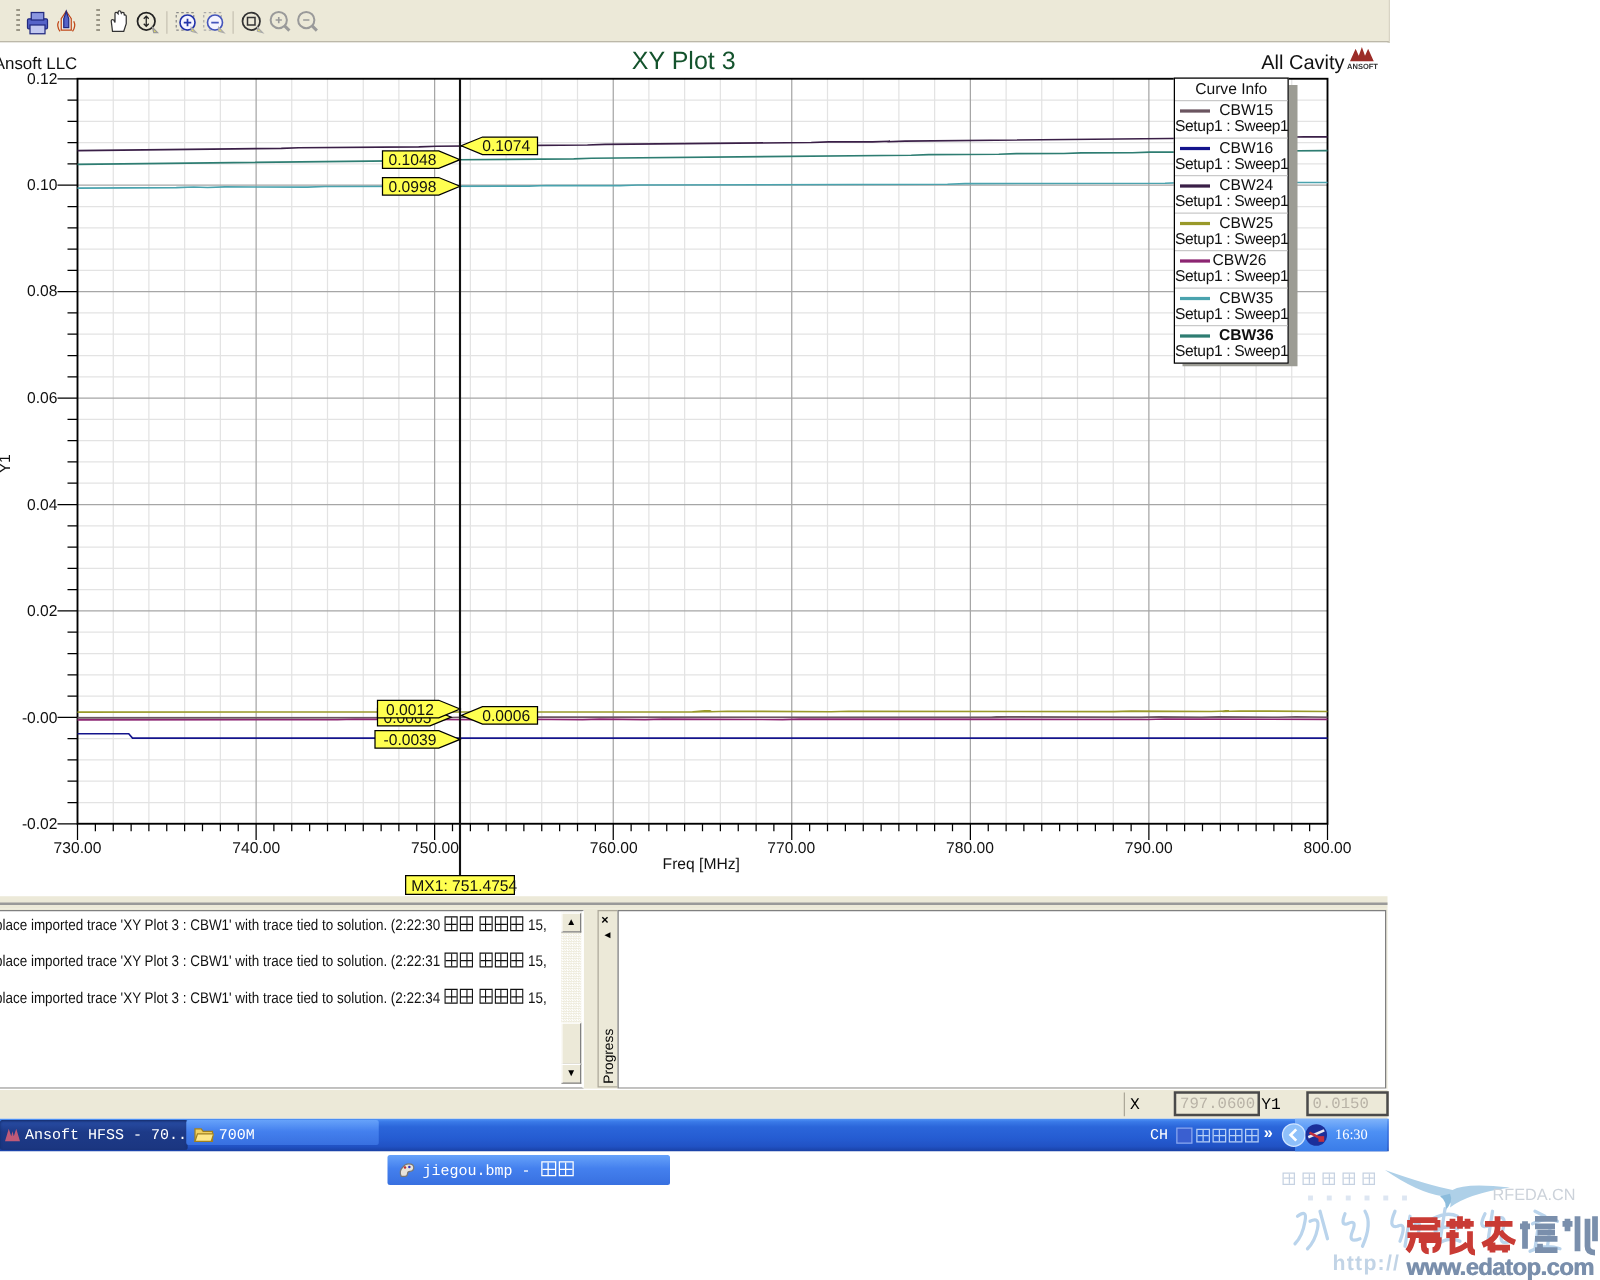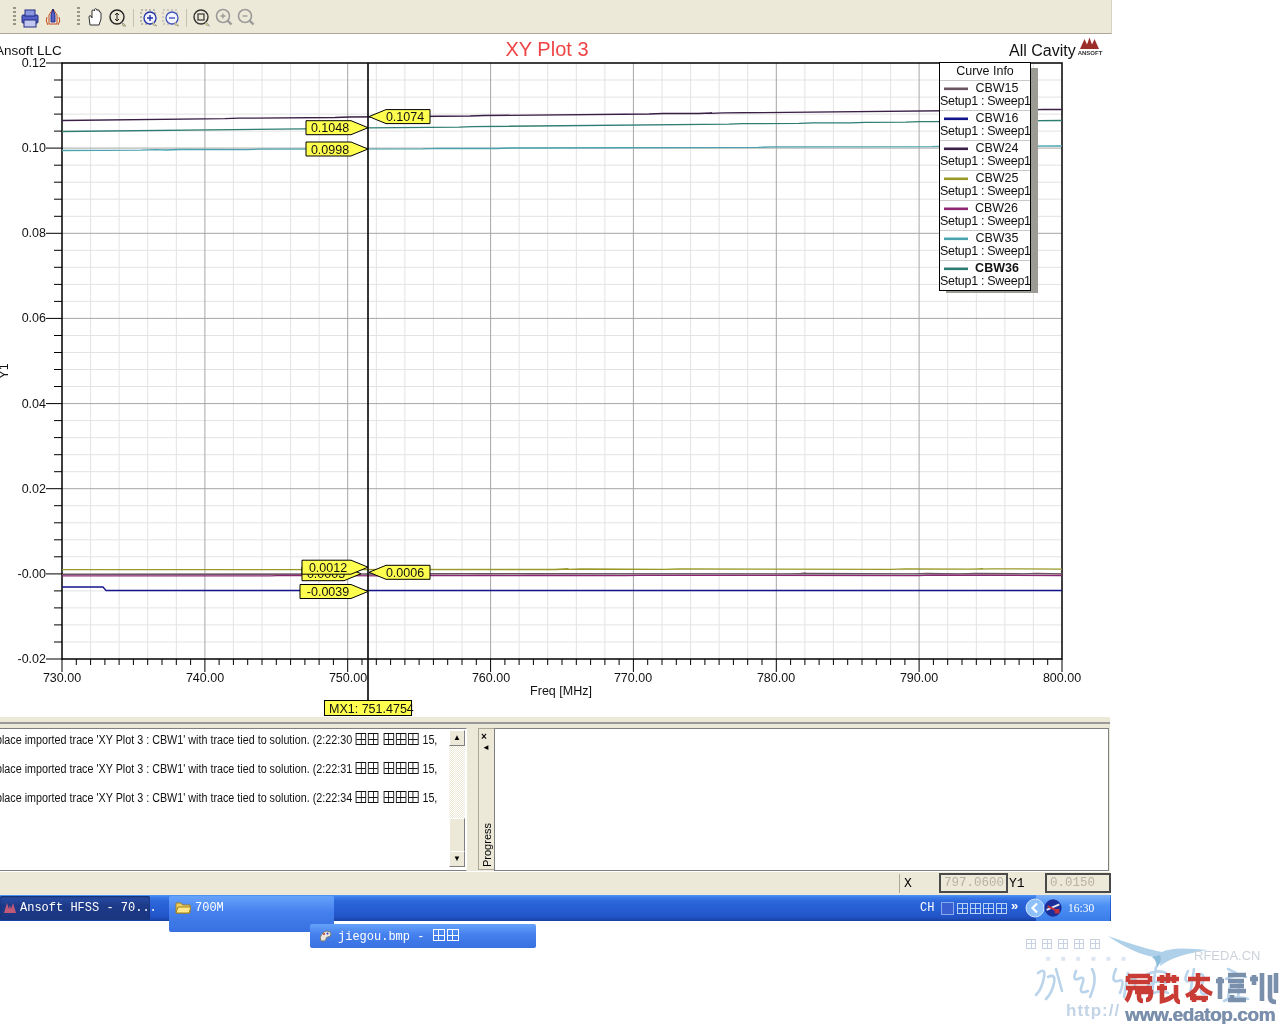--- a/index.html
+++ b/index.html
@@ -80,21 +80,21 @@
       <circle cx="9" cy="9" r="6.5" fill="none" stroke="#9a9a9a" stroke-width="1.6"></circle>
       <path d="M6.5 9 L11.5 9" stroke="#9a9a9a" stroke-width="1.3"></path>
       <path d="M13.5 13.5 L17.5 17.5" stroke="#9a9a9a" stroke-width="2.4"></path>
     </g>
   </svg>
   <div class="grip" style="left:77px;"></div>
  </div>
 
  <div class="abs" id="plotwin" style="left:0;top:34px;width:1110px;height:684px;background:#fff;">
   <div class="abs" style="left:-5px;top:9px;font-size:13.5px;color:#111;">Ansoft LLC</div>
-  <div class="abs" style="left:422px;top:4px;width:250px;text-align:center;font-size:20px;color:#ef4444;">XY Plot 3</div>
+  <div class="abs" style="left:422px;top:4px;width:250px;text-align:center;font-size:20px;color:#14532d;">XY Plot 3</div>
   <div class="abs" style="left:1009px;top:8px;font-size:16px;color:#111;">All Cavity</div>
   <svg class="abs" style="left:1076px;top:3px" width="30" height="20" viewBox="0 0 30 20">
     <path d="M4 12 L8.5 2 L11 7.5 L13.5 0.5 L16 7.5 L18.5 2 L23 12 Z" fill="#9c2d28"></path>
     <text x="14" y="18" font-size="6" font-weight="bold" fill="#333" text-anchor="middle" font-family="Liberation Sans">ANSOFT</text>
   </svg>
   <svg class="abs" style="left:0;top:0" width="1110" height="684" viewBox="0 0 1110 684" id="plotsvg">
   <path d="M90.6 29 V625 M119.1 29 V625 M147.7 29 V625 M176.3 29 V625 M233.4 29 V625 M262.0 29 V625 M290.6 29 V625 M319.1 29 V625 M376.3 29 V625 M404.9 29 V625 M433.4 29 V625 M462.0 29 V625 M519.1 29 V625 M547.7 29 V625 M576.3 29 V625 M604.9 29 V625 M662.0 29 V625 M690.6 29 V625 M719.1 29 V625 M747.7 29 V625 M804.9 29 V625 M833.4 29 V625 M862.0 29 V625 M890.6 29 V625 M947.7 29 V625 M976.3 29 V625 M1004.9 29 V625 M1033.4 29 V625 M62 46.0 H1062 M62 63.1 H1062 M62 80.1 H1062 M62 97.1 H1062 M62 131.2 H1062 M62 148.2 H1062 M62 165.2 H1062 M62 182.3 H1062 M62 216.3 H1062 M62 233.3 H1062 M62 250.4 H1062 M62 267.4 H1062 M62 301.5 H1062 M62 318.5 H1062 M62 335.5 H1062 M62 352.5 H1062 M62 386.6 H1062 M62 403.6 H1062 M62 420.7 H1062 M62 437.7 H1062 M62 471.7 H1062 M62 488.8 H1062 M62 505.8 H1062 M62 522.8 H1062 M62 556.9 H1062 M62 573.9 H1062 M62 590.9 H1062 M62 608.0 H1062" stroke="#e3e3e3" fill="none"></path>
   <path d="M204.9 29 V625 M347.7 29 V625 M490.6 29 V625 M633.4 29 V625 M776.3 29 V625 M919.1 29 V625 M62 114.1 H1062 M62 199.3 H1062 M62 284.4 H1062 M62 369.6 H1062 M62 454.7 H1062 M62 539.9 H1062" stroke="#a6a6a6" fill="none"></path>
   <path d="M76.3 625 v6 M90.6 625 v6 M104.9 625 v6 M119.1 625 v6 M133.4 625 v6 M147.7 625 v6 M162.0 625 v6 M176.3 625 v6 M190.6 625 v6 M219.1 625 v6 M233.4 625 v6 M247.7 625 v6 M262.0 625 v6 M276.3 625 v6 M290.6 625 v6 M304.9 625 v6 M319.1 625 v6 M333.4 625 v6 M362.0 625 v6 M376.3 625 v6 M390.6 625 v6 M404.9 625 v6 M419.1 625 v6 M433.4 625 v6 M447.7 625 v6 M462.0 625 v6 M476.3 625 v6 M504.9 625 v6 M519.1 625 v6 M533.4 625 v6 M547.7 625 v6 M562.0 625 v6 M576.3 625 v6 M590.6 625 v6 M604.9 625 v6 M619.1 625 v6 M647.7 625 v6 M662.0 625 v6 M676.3 625 v6 M690.6 625 v6 M704.9 625 v6 M719.1 625 v6 M733.4 625 v6 M747.7 625 v6 M762.0 625 v6 M790.6 625 v6 M804.9 625 v6 M819.1 625 v6 M833.4 625 v6 M847.7 625 v6 M862.0 625 v6 M876.3 625 v6 M890.6 625 v6 M904.9 625 v6 M933.4 625 v6 M947.7 625 v6 M962.0 625 v6 M976.3 625 v6 M990.6 625 v6 M1004.9 625 v6 M1019.1 625 v6 M1033.4 625 v6 M1047.7 625 v6 M62.0 625 v13 M204.9 625 v13 M347.7 625 v13 M490.6 625 v13 M633.4 625 v13 M776.3 625 v13 M919.1 625 v13 M1062.0 625 v13 M62 46.0 h-8 M62 63.1 h-8 M62 80.1 h-8 M62 97.1 h-8 M62 131.2 h-8 M62 148.2 h-8 M62 165.2 h-8 M62 182.3 h-8 M62 216.3 h-8 M62 233.3 h-8 M62 250.4 h-8 M62 267.4 h-8 M62 301.5 h-8 M62 318.5 h-8 M62 335.5 h-8 M62 352.5 h-8 M62 386.6 h-8 M62 403.6 h-8 M62 420.7 h-8 M62 437.7 h-8 M62 471.7 h-8 M62 488.8 h-8 M62 505.8 h-8 M62 522.8 h-8 M62 556.9 h-8 M62 573.9 h-8 M62 590.9 h-8 M62 608.0 h-8 M62 29.0 h-16 M62 114.1 h-16 M62 199.3 h-16 M62 284.4 h-16 M62 369.6 h-16 M62 454.7 h-16 M62 539.9 h-16 M62 625.0 h-16" stroke="#000" fill="none"></path>
   <rect x="62" y="29" width="1000" height="596" fill="none" stroke="#000" stroke-width="1.5"></rect>
@@ -170,21 +170,21 @@
           <svg style="position:absolute;left:4px;top:6px" width="24" height="4">
             <rect y="0.5" width="24" height="2.6" fill="#99992a"></rect>
           </svg>
           <div style="position:absolute;left:28px;top:1px;width:58px;text-align:center;">CBW25</div>
           <div style="position:absolute;left:0;top:14px;width:100%;text-align:center;letter-spacing:-0.3px;white-space:nowrap;">Setup1 : Sweep1</div>
         </div>
    <div class="lrow">
           <svg style="position:absolute;left:4px;top:6px" width="24" height="4">
             <rect y="0.5" width="24" height="2.6" fill="#8c2572"></rect>
           </svg>
-          <div style="position:absolute;left:20px;top:1px;width:58px;text-align:right;">CBW26</div>
+          <div style="position:absolute;left:30px;top:1px;width:58px;text-align:left;">CBW26</div>
           <div style="position:absolute;left:0;top:14px;width:100%;text-align:center;letter-spacing:-0.3px;white-space:nowrap;">Setup1 : Sweep1</div>
         </div>
    <div class="lrow">
           <svg style="position:absolute;left:4px;top:6px" width="24" height="4">
             <rect y="0.5" width="24" height="2.6" fill="#4aa3ae"></rect>
           </svg>
           <div style="position:absolute;left:28px;top:1px;width:58px;text-align:center;">CBW35</div>
           <div style="position:absolute;left:0;top:14px;width:100%;text-align:center;letter-spacing:-0.3px;white-space:nowrap;">Setup1 : Sweep1</div>
         </div>
    <div class="lrow">
@@ -229,21 +229,21 @@
   <div class="abs" style="left:1045px;top:1px;width:59px;height:16px;border:2px solid #4a4a4a;background:#ece9d8;color:#b8b2a6;font-size:12.5px;line-height:16px;padding-left:3px;">0.0150</div>
  </div>
 
  <div class="abs" id="taskbar" style="left:0;top:895px;width:1111px;height:26px;background:linear-gradient(#5294f6 0%, #3a7ae8 9%, #2b66da 25%, #255cd2 60%, #2152c4 85%, #1941a5 100%);">
   <div class="abs" style="left:0;top:1px;width:150px;height:24px;background:linear-gradient(#2a4fa8,#1d3a88 40%,#1b3680);border-radius:2px;box-shadow:inset 0 1px 2px #122a66;">
     <svg class="abs" style="left:3px;top:5px" width="14" height="14" viewBox="0 0 14 14">
           <path d="M1 12 L4 2 L6 8 L7 4 L8 8 L10 2 L13 12 Z" fill="#c05a78"></path>
         </svg>
     <div class="abs" style="left:20px;top:5px;font-size:12px;color:#fff;font-family:'Liberation Mono',monospace;white-space:nowrap;">Ansoft HFSS - 70...</div>
   </div>
-  <div class="abs" style="left:169px;top:1px;width:154px;height:36px;background:linear-gradient(#66a2fa,#4480ee 45%,#3870e0);border-radius:2px;padding-left:11px;">
+  <div class="abs" style="left:149px;top:1px;width:154px;height:20px;background:linear-gradient(#66a2fa,#4480ee 45%,#3870e0);border-radius:2px;">
     <svg class="abs" style="left:6px;top:5px" width="16" height="13" viewBox="0 0 16 13">
           <path d="M1 2 L6 2 L7.5 4 L15 4 L15 12 L1 12 Z" fill="#f0d060" stroke="#a08020"></path>
           <path d="M1 12 L3 6 L16 6 L14 12 Z" fill="#ffe88a" stroke="#a08020"></path>
         </svg>
     <div class="abs" style="left:26px;top:5px;font-size:12px;color:#fff;font-family:'Liberation Mono',monospace;">700M</div>
   </div>
   <div class="abs" style="left:310px;top:1px;width:226px;height:24px;background:linear-gradient(#66a2fa,#4480ee 45%,#3870e0);border-radius:2px;margin-top:28px;">
     <svg class="abs" style="left:8px;top:4px" width="15" height="15" viewBox="0 0 15 15">
           <path d="M3 13 Q1 9 4 6 Q6 3 9 3 Q13 3 13 6 Q13 9 10 9 Q8 9 8 11 Q8 13 6 13 Z" fill="#e8e4da" stroke="#777"></path>
           <circle cx="6" cy="6" r="1" fill="#c03030"></circle>

